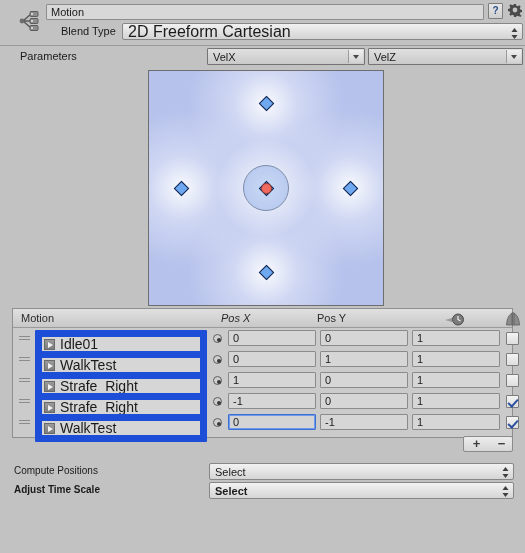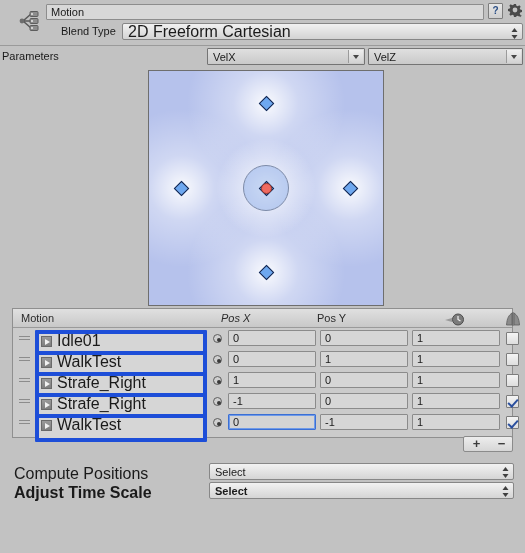--- a/index.html
+++ b/index.html
@@ -65,21 +65,21 @@
     line-height: 14px;
     font-size: 16px;
   }
   .updown {
     position: absolute; right: 4px; top: 3px;
     width: 7px; height: 11px;
   }
 
   
   .params-row { position: relative; height: 22px; }
-  .params-label { position: absolute; left: 2px; top: 4px; font-size: 11px; }
+  .params-label { position: absolute; left: 20px; top: 4px; font-size: 11px; }
   .param-popup {
     position: absolute; top: 2px; height: 17px;
     background: linear-gradient(#e0e0e0, #c9c9c9);
     border: 1px solid #747474;
     border-radius: 1px;
     padding: 1px 20px 1px 5px;
     line-height: 14px;
     font-size: 11px;
     overflow: hidden; white-space: nowrap;
   }
@@ -167,25 +167,25 @@
   .drag:before, .drag:after {
     content: ""; position: absolute; left: 0; width: 11px; height: 1px; background: #8c8c8c;
   }
   .drag:before { top: 0; }
   .drag:after  { top: 3px; }
 
   .motion-field {
     position: absolute; left: 22px; top: 2px;
     width: 172px; height: 28px;
     background: #d6d6d6;
-    border: 4px solid #1d4ed8;
+    border: 7px solid #1d4ed8;
     border-radius: 1px;
     padding-left: 18px;
     line-height: 14px;
-    font-size: 16px;
+    font-size: 14px;
     overflow: hidden; white-space: nowrap;
   }
   .clip-icon {
     position: absolute; left: 2px; top: 2px;
     width: 11px; height: 11px;
     background: linear-gradient(#9a9a9a,#7e7e7e);
     border: 1px solid #6a6a6a;
   }
   .clip-icon:after {
     content: ""; position: absolute; left: 3px; top: 2px;
@@ -242,21 +242,21 @@
   .pm-btn {
     position: absolute; top: 0; height: 14px; width: 25px;
     font-size: 13px; font-weight: bold; color: #3c3c3c;
     text-align: center; line-height: 13px;
   }
   .pm-add { left: 0; }
   .pm-rem { left: 25px; }
 
   
   .bottom-row { position: absolute; left: 0; width: 525px; height: 20px; }
-  .bot-label { position: absolute; left: 14px; top: 3px; font-size: 16px; }
+  .bot-label { position: absolute; left: 14px; top: 3px; font-size: 10px; }
   .bot-popup {
     position: absolute; left: 209px; top: 1px;
     width: 305px; height: 17px;
     background: linear-gradient(#f2f2f2, #d5d5d5);
     border: 1px solid #878787;
     border-radius: 2px;
     padding: 1px 18px 1px 5px;
     line-height: 14px;
     font-size: 11px;
   }

